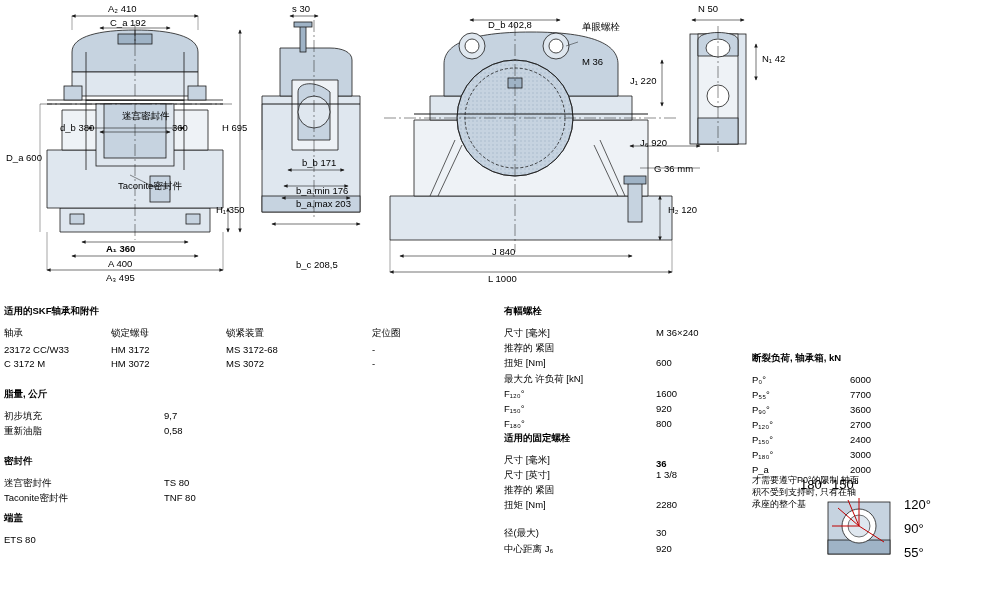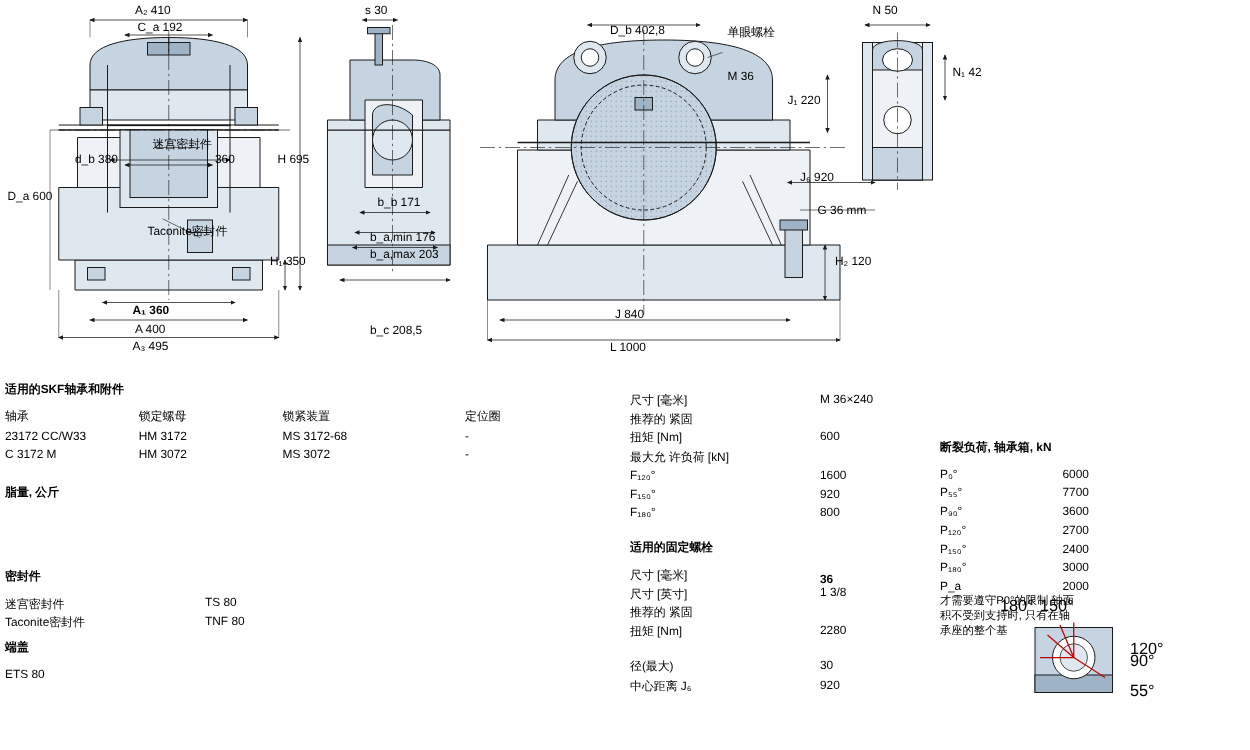--- a/index.html
+++ b/index.html
@@ -221,40 +221,47 @@
 
     <span class="row" style="left:0;top:31px;">C 3172 M</span>
     <span class="row" style="left:107px;top:31px;">HM 3072</span>
     <span class="row" style="left:222px;top:31px;">MS 3072</span>
     <span class="row" style="left:368px;top:31px;">-</span>
   </div>
 </div>
 
 <div class="tbl" style="left:4px;top:388px;width:300px;">
   <div class="hd">脂量, 公斤</div>
+  <div style="position:relative;height:34px;margin-top:9px;">
+    <span class="row" style="left:0;top:0;">初步填充</span>
+    <span class="row" style="left:160px;top:0;">9,7</span>
+    <span class="row" style="left:0;top:15px;">重新油脂</span>
+    <span class="row" style="left:160px;top:15px;">0,58</span>
+  </div>
 </div>
 
 <div class="tbl" style="left:4px;top:455px;width:300px;">
   <div class="hd">密封件</div>
   <div style="position:relative;height:34px;margin-top:9px;">
     <span class="row" style="left:0;top:0;">迷宫密封件</span>
     <span class="row" style="left:160px;top:0;">TS 80</span>
     <span class="row" style="left:0;top:15px;">Taconite密封件</span>
     <span class="row" style="left:160px;top:15px;">TNF 80</span>
   </div>
 </div>
 
 <div class="tbl" style="left:4px;top:512px;width:300px;">
   <div class="hd">端盖</div>
   <div style="position:relative;height:18px;margin-top:9px;">
     <span class="row" style="left:0;top:0;">ETS 80</span>
   </div>
 </div>
 
 <div class="tbl" style="left:504px;top:305px;width:250px;">
+  <div class="hd">有幅螺栓</div>
   <div style="position:relative;height:112px;margin-top:9px;">
     <span class="row" style="left:0;top:0;">尺寸 [毫米]</span>
     <span class="row" style="left:152px;top:0;">M 36×240</span>
     <span class="row" style="left:0;top:15px;">推荐的 紧固</span>
     <span class="row" style="left:0;top:30px;">扭矩 [Nm]</span>
     <span class="row" style="left:152px;top:30px;">600</span>
     <span class="row" style="left:0;top:46px;">最大允 许负荷 [kN]</span>
     <span class="row" style="left:0;top:61px;">F₁₂₀°</span>
     <span class="row" style="left:152px;top:61px;">1600</span>
     <span class="row" style="left:0;top:76px;">F₁₅₀°</span>
@@ -316,16 +323,16 @@
     <g stroke="#c00000" stroke-width="1">
       <line x1="49" y1="46" x2="22" y2="46"></line>
       <line x1="49" y1="46" x2="28" y2="28"></line>
       <line x1="49" y1="46" x2="38" y2="20"></line>
       <line x1="49" y1="46" x2="49" y2="18"></line>
       <line x1="49" y1="46" x2="74" y2="62"></line>
     </g>
   </svg>
   <div class="lbl sm" style="left:-10px;top:-2px;color:#000;">180°</div>
   <div class="lbl sm" style="left:22px;top:-2px;color:#000;">150°</div>
-  <div class="lbl sm" style="left:94px;top:32px;color:#000;">120°</div>
+  <div class="lbl sm" style="left:94px;top:18px;color:#000;">120°</div>
   <div class="lbl sm" style="left:94px;top:42px;color:#000;">90°</div>
   <div class="lbl sm" style="left:94px;top:66px;color:#000;">55°</div>
 </div>
 
 </body></html>

